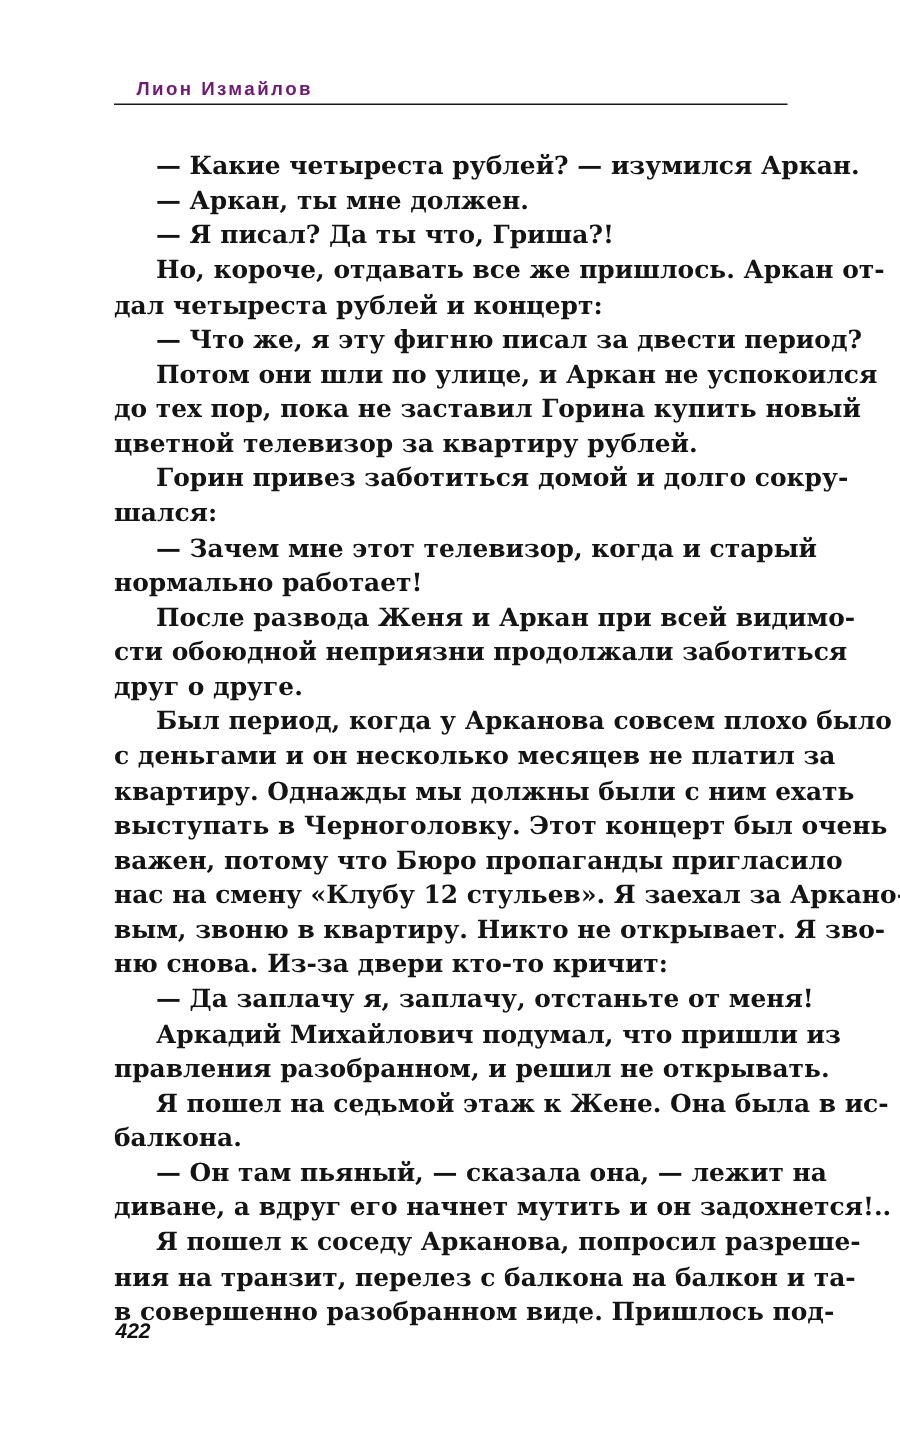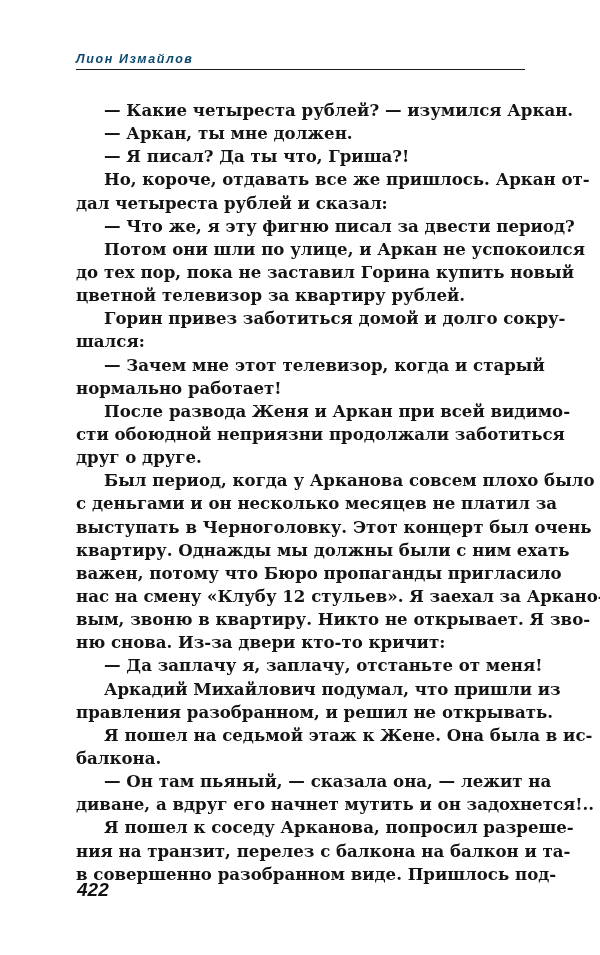--- a/index.html
+++ b/index.html
@@ -17,27 +17,26 @@
   .running-head {
     position: absolute;
     left: 76px;
     top: 51px;
     width: 449px;
     height: 18px;
     border-bottom: 1.6px solid #1a1a1a;
   }
   .running-head span {
     font-family: "Liberation Sans", "DejaVu Sans", sans-serif;
-    font-style: italic;
     font-weight: bold;
     font-size: 12.5px;
     letter-spacing: 1.6px;
-    color: #0c4a6e;
+    color: #701a75;
     position: absolute;
-    left: 0;
+    left: 15px;
     top: 1px;
   }
   .body-text {
     position: absolute;
     left: 76px;
     top: 99px;
     width: 449px;
     font-family: "DejaVu Serif", "Liberation Serif", serif;
     font-weight: bold;
     font-size: 16.6px;
@@ -57,52 +56,52 @@
   .line.last {
     text-align-last: left;
   }
   .page-number {
     position: absolute;
     left: 77px;
     top: 879px;
     font-family: "Liberation Sans", "DejaVu Sans", sans-serif;
     font-style: italic;
     font-weight: bold;
-    font-size: 19px;
+    font-size: 14px;
     color: #111;
   }
 </style>
 </head>
 <body>
 
 <div class="running-head">
   <span>Лион Измайлов</span>
 </div>
 
 <div class="body-text" id="body-text">
     <span class="line indent last">— Какие четыреста рублей? — изумился Аркан.</span>
     <span class="line indent last">— Аркан, ты мне должен.</span>
     <span class="line indent last">— Я писал? Да ты что, Гриша?!</span>
     <span class="line indent">Но, короче, отдавать все же пришлось. Аркан от-</span>
-    <span class="line last">дал четыреста рублей и сказал:</span>
+    <span class="line last">дал четыреста рублей и концерт:</span>
     <span class="line indent last">— Что же, я эту фигню писал за двести период?</span>
     <span class="line indent">Потом они шли по улице, и Аркан не успокоился</span>
     <span class="line">до тех пор, пока не заставил Горина купить новый</span>
     <span class="line last">цветной телевизор за квартиру рублей.</span>
     <span class="line indent">Горин привез заботиться домой и долго сокру-</span>
     <span class="line last">шался:</span>
     <span class="line indent">— Зачем мне этот телевизор, когда и старый</span>
     <span class="line last">нормально работает!</span>
     <span class="line indent">После развода Женя и Аркан при всей видимо-</span>
     <span class="line">сти обоюдной неприязни продолжали заботиться</span>
     <span class="line last">друг о друге.</span>
     <span class="line indent">Был период, когда у Арканова совсем плохо было</span>
     <span class="line">с деньгами и он несколько месяцев не платил за</span>
+    <span class="line">квартиру. Однажды мы должны были с ним ехать</span>
     <span class="line">выступать в Черноголовку. Этот концерт был очень</span>
-    <span class="line">квартиру. Однажды мы должны были с ним ехать</span>
     <span class="line">важен, потому что Бюро пропаганды пригласило</span>
     <span class="line">нас на смену «Клубу 12 стульев». Я заехал за Аркано-</span>
     <span class="line">вым, звоню в квартиру. Никто не открывает. Я зво-</span>
     <span class="line last">ню снова. Из-за двери кто-то кричит:</span>
     <span class="line indent last">— Да заплачу я, заплачу, отстаньте от меня!</span>
     <span class="line indent">Аркадий Михайлович подумал, что пришли из</span>
     <span class="line last">правления разобранном, и решил не открывать.</span>
     <span class="line indent">Я пошел на седьмой этаж к Жене. Она была в ис-</span>
     <span class="line last">балкона.</span>
     <span class="line indent">— Он там пьяный, — сказала она, — лежит на</span>

